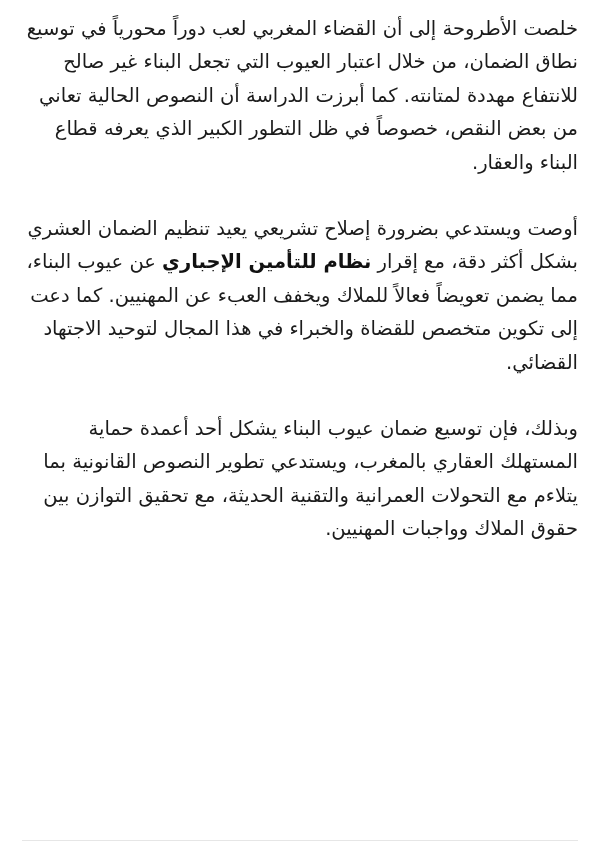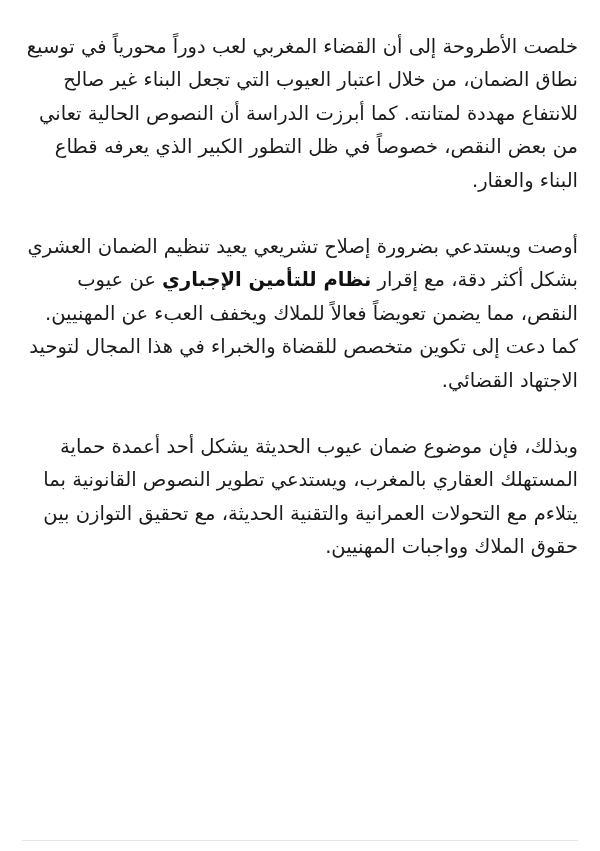--- a/index.html
+++ b/index.html
@@ -10,21 +10,21 @@
     body {
       width: 600px;
       height: 851px;
       overflow: hidden;
       position: relative;
     }
     .article {
       direction: rtl;
       text-align: right;
       position: absolute;
-      top: 30px;
+      top: 12px;
       right: 22px;
       width: 560px;
       font-family: "DejaVu Sans", sans-serif;
       font-size: 19.5px;
       line-height: 33.4px;
       color: #1b1b1b;
     }
     .para {
       margin: 0 0 33px 0;
       padding: 0;
@@ -41,17 +41,17 @@
       top: 840px;
       height: 1px;
       background: #e6e6e6;
     }
   </style>
 </head>
 <body>
 
 <div class="article">
   <p class="para">خلصت الأطروحة إلى أن القضاء المغربي لعب دوراً محورياً في توسيع نطاق الضمان، من خلال اعتبار العيوب التي تجعل البناء غير صالح للانتفاع مهددة لمتانته. كما أبرزت الدراسة أن النصوص الحالية تعاني من بعض النقص، خصوصاً في ظل التطور الكبير الذي يعرفه قطاع البناء والعقار.</p>
-  <p class="para"><span>أوصت ويستدعي بضرورة إصلاح تشريعي يعيد تنظيم الضمان العشري بشكل أكثر دقة، مع إقرار </span><b>نظام للتأمين الإجباري</b><span> عن عيوب النقص، مما يضمن تعويضاً فعالاً للملاك ويخفف العبء عن المهنيين. كما دعت إلى تكوين متخصص للقضاة والخبراء في هذا المجال لتوحيد الاجتهاد القضائي.</span></p>
-  <p class="para">وبذلك، فإن موضوع ضمان عيوب الحديثة يشكل أحد أعمدة حماية المستهلك العقاري بالمغرب، ويستدعي تطوير النصوص القانونية بما يتلاءم مع التحولات العمرانية والتقنية الحديثة، مع تحقيق التوازن بين حقوق الملاك وواجبات المهنيين.</p>
+  <p class="para"><span>أوصت ويستدعي بضرورة إصلاح تشريعي يعيد تنظيم الضمان العشري بشكل أكثر دقة، مع إقرار </span><b>نظام للتأمين الإجباري</b><span> عن عيوب البناء، مما يضمن تعويضاً فعالاً للملاك ويخفف العبء عن المهنيين. كما دعت إلى تكوين متخصص للقضاة والخبراء في هذا المجال لتوحيد الاجتهاد القضائي.</span></p>
+  <p class="para">وبذلك، فإن توسيع ضمان عيوب البناء يشكل أحد أعمدة حماية المستهلك العقاري بالمغرب، ويستدعي تطوير النصوص القانونية بما يتلاءم مع التحولات العمرانية والتقنية الحديثة، مع تحقيق التوازن بين حقوق الملاك وواجبات المهنيين.</p>
 </div>
 
 <div class="divider"></div>
 
 </body></html>

